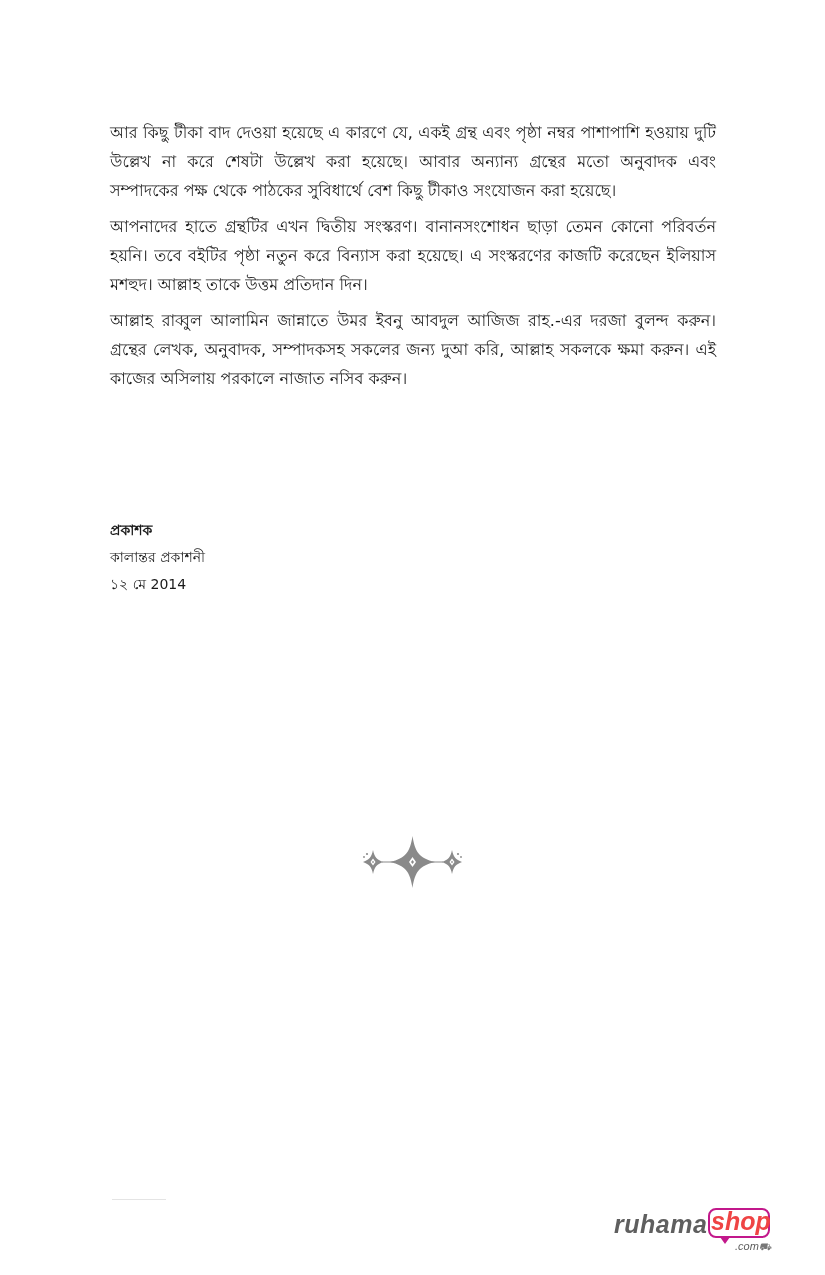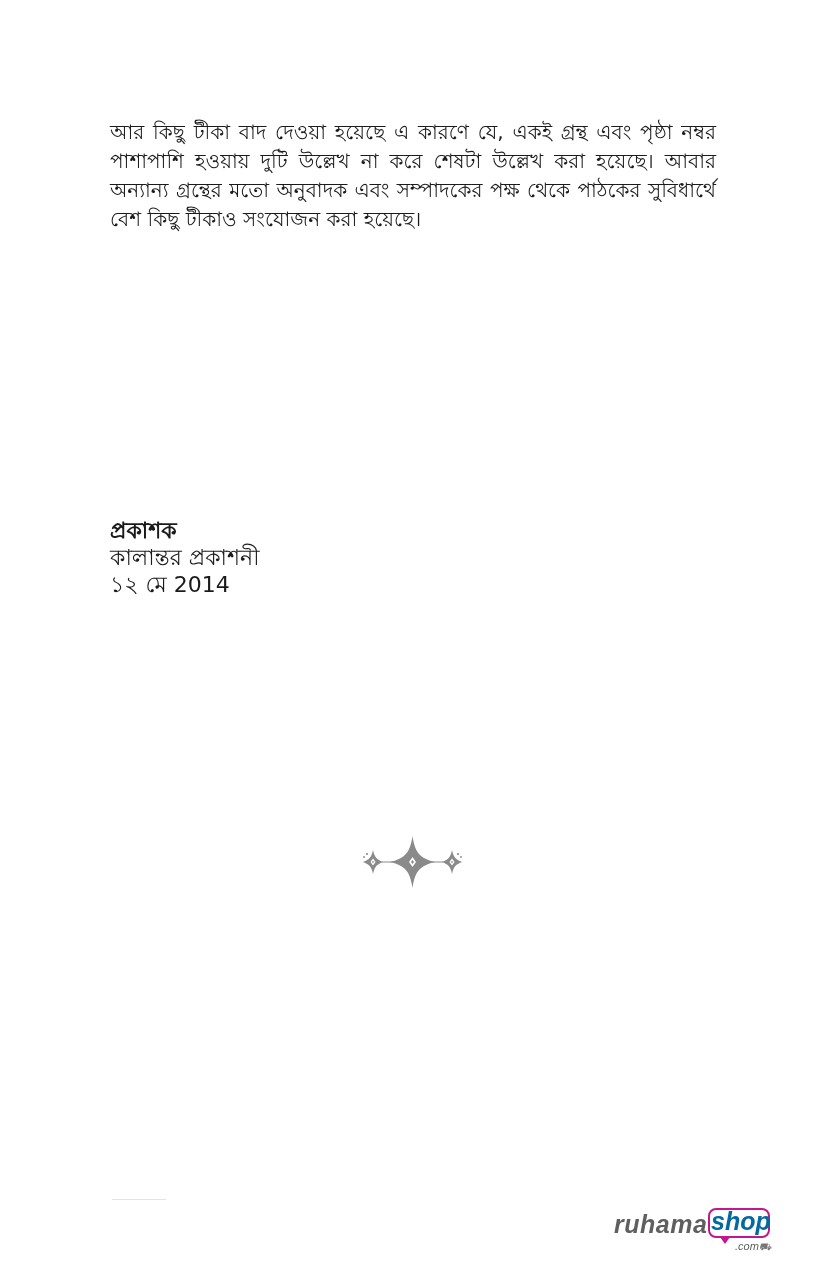--- a/index.html
+++ b/index.html
@@ -16,30 +16,30 @@
       color: #1a1a1a;
     }
     .page-body {
       position: absolute;
       left: 110px;
       top: 118px;
       width: 606px;
     }
     .para {
       margin: 0 0 7px 0;
-      font-size: 20px;
+      font-size: 16px;
       line-height: 29px;
       text-align: justify;
       text-align-last: left;
     }
     .publisher {
       position: absolute;
       left: 110px;
       top: 517px;
-      font-size: 22px;
+      font-size: 14px;
       line-height: 27px;
     }
     .publisher .label {
       font-weight: bold;
     }
     .ornament {
       position: absolute;
       left: 355px;
       top: 832px;
       width: 115px;
@@ -92,41 +92,43 @@
       border-right: 5px solid transparent;
       border-top: 7px solid #c2188b;
     }
     .logo .brand-right {
       position: absolute;
       left: 97px;
       top: 0px;
       font-family: "Liberation Sans", sans-serif;
       font-weight: bold;
       font-size: 25px;
-      color: #0369a1;
+      color: #ef4444;
     }
     .logo .brand-sub {
       position: absolute;
       left: 121px;
       top: 33px;
       font-family: "Liberation Sans", sans-serif;
       font-size: 11px;
       color: #5f5f5f;
     }
     .logo .cart {
       font-size: 10px;
       color: #777777;
     }
   </style>
 </head>
 <body>
 
 <main>
   <section class="page-body">
     <p class="para">আর কিছু টীকা বাদ দেওয়া হয়েছে এ কারণে যে, একই গ্রন্থ এবং পৃষ্ঠা নম্বর পাশাপাশি হওয়ায় দুটি উল্লেখ না করে শেষটা উল্লেখ করা হয়েছে। আবার অন্যান্য গ্রন্থের মতো অনুবাদক এবং সম্পাদকের পক্ষ থেকে পাঠকের সুবিধার্থে বেশ কিছু টীকাও সংযোজন করা হয়েছে।</p>
+    <p class="para">আপনাদের হাতে গ্রন্থটির এখন দ্বিতীয় সংস্করণ। বানানসংশোধন ছাড়া তেমন কোনো পরিবর্তন হয়নি। তবে বইটির পৃষ্ঠা নতুন করে বিন্যাস করা হয়েছে। এ সংস্করণের কাজটি করেছেন ইলিয়াস মশহুদ। আল্লাহ তাকে উত্তম প্রতিদান দিন।</p>
+    <p class="para">আল্লাহ রাব্বুল আলামিন জান্নাতে উমর ইবনু আবদুল আজিজ রাহ.-এর দরজা বুলন্দ করুন। গ্রন্থের লেখক, অনুবাদক, সম্পাদকসহ সকলের জন্য দুআ করি, আল্লাহ সকলকে ক্ষমা করুন। এই কাজের অসিলায় পরকালে নাজাত নসিব করুন।</p>
   </section>
 
   <section class="publisher">
     <div class="label">প্রকাশক</div>
     <div>কালান্তর প্রকাশনী</div>
     <div>১২ মে 2014</div>
   </section>
 
   <div class="ornament">
     <svg width="115" height="60" viewBox="0 0 115 60" xmlns="http://www.w3.org/2000/svg">

